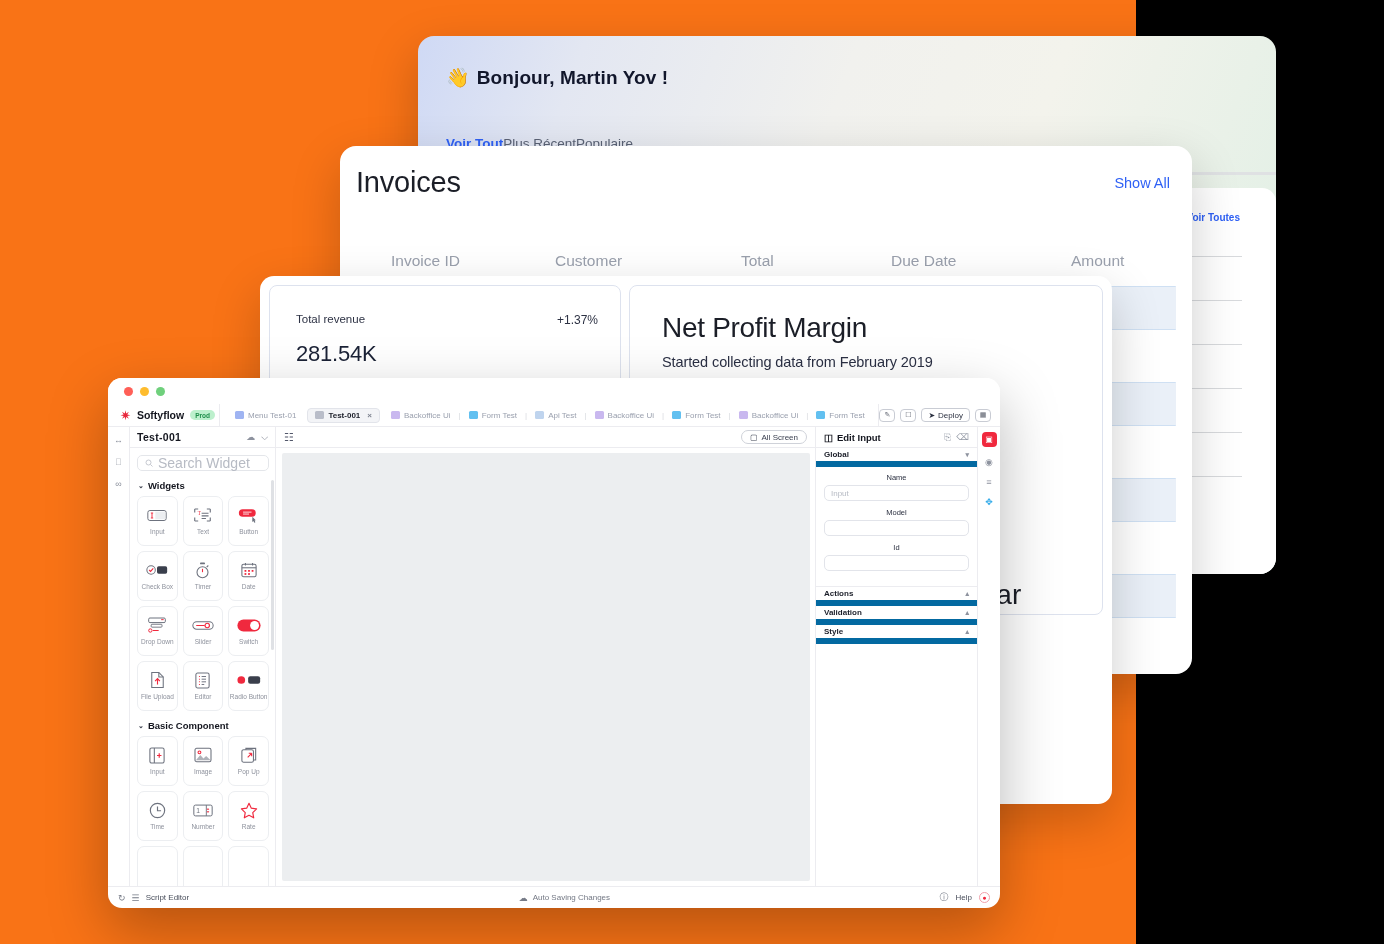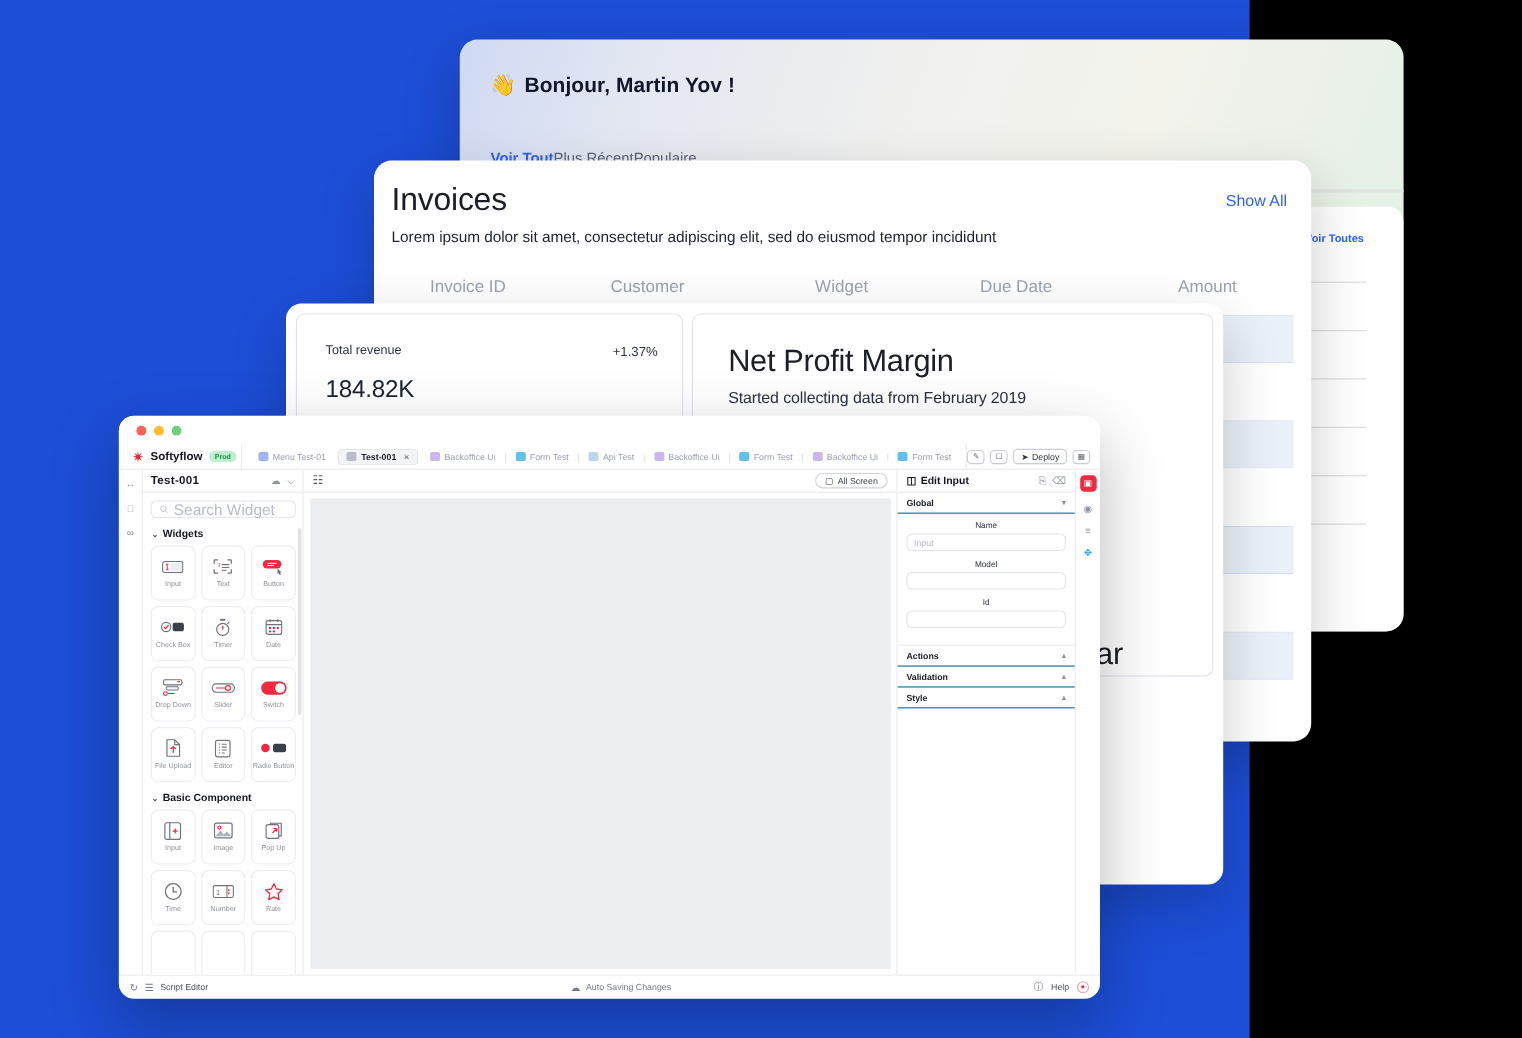--- a/index.html
+++ b/index.html
@@ -3,21 +3,21 @@
 <meta charset="utf-8">
 <style>
   * { box-sizing: border-box; }
   html, body {
     margin: 0; padding: 0;
     width: 1384px; height: 944px;
     background: #000;
     font-family: "Liberation Sans", sans-serif;
     overflow: hidden;
   }
-  #stage { position: relative; width: 1136px; height: 944px; background: #1d4ed8; }
+  #stage { position: relative; width: 1136px; height: 944px; background: #f97316; }
 
   
   .card-greeting {
     position: absolute; left: 418px; top: 36px; width: 858px; height: 538px;
     border-radius: 16px; overflow: hidden;
     background: linear-gradient(110deg,#cfd9f5 0%, #e3e7f2 16%, #f1f1ee 42%, #f3f3ec 62%, #e9f1e8 80%, #dcefe4 100%);
     box-shadow: 0 18px 50px rgba(0,0,0,.22);
   }
   .greet-inner { position: absolute; left: 0; top: 0; right: 0; height: 152px; padding: 30px 30px 0 28px; }
   .greet-title { font-size: 19px; font-weight: 700; color: #11162b; letter-spacing: .1px; }
@@ -122,21 +122,21 @@
   .canvaswrap { flex: 1; display: flex; flex-direction: column; border-right: 1px solid #ececf0; }
   .canvas-head { height: 21px; display: flex; align-items: center; padding: 0 8px; border-bottom: 1px solid #ececf0; }
   .ch-ic { font-size: 11px; color: #52576a; cursor: pointer; line-height: 1; }
   .allscreen { margin-left: auto; display: flex; align-items: center; gap: 4px; border: 1px solid #cfd2d9; border-radius: 9px; padding: 1.5px 8px; font-size: 8px; color: #3b4050; cursor: pointer; }
   .canvas { flex: 1; background: #eceef0; margin: 5px 5px 5px 6px; border-radius: 2px; }
 
   .rightpanel { width: 162px; display: flex; flex-direction: column; border-right: 1px solid #ececf0; }
   .rp-head { height: 21px; display: flex; align-items: center; padding: 0 8px; border-bottom: 1px solid #ececf0; gap: 5px; }
   .rp-title { font-size: 9.5px; font-weight: 700; color: #14161f; flex: 1; display: flex; align-items: center; gap: 4px; }
   .rp-hic { font-size: 9px; color: #9298a4; cursor: pointer; }
-  .rp-sec { height: 19px; display: flex; align-items: center; padding: 0 8px; font-size: 8px; font-weight: 700; color: #1b1e29; border-bottom: 1px solid #0369a1; cursor: pointer; }
+  .rp-sec { height: 19px; display: flex; align-items: center; padding: 0 8px; font-size: 8px; font-weight: 700; color: #1b1e29; border-bottom: 6px solid #0369a1; cursor: pointer; }
   .rp-sec .sc { margin-left: auto; color: #8d929e; font-size: 7px; }
   .rp-fields { padding: 6px 8px 8px 8px; border-bottom: 1px solid #ececf0; text-align: center; }
   .flabel { font-size: 7.5px; color: #2b3040; margin-bottom: 3px; }
   .finput { height: 16px; border: 1px solid #e2e4ea; border-radius: 5px; margin-bottom: 7px; display: flex; align-items: center; padding: 0 6px; font-size: 8px; color: #b7bbc4; }
 
   .rrail { width: 22px; padding-top: 5px; display: flex; flex-direction: column; align-items: center; gap: 11px; }
   .rrail-btn { width: 15px; height: 15px; border-radius: 4px; background: #f0293e; color: #fff; display: flex; align-items: center; justify-content: center; font-size: 8px; cursor: pointer; }
   .rrail-ic { font-size: 9px; color: #8d929e; cursor: pointer; line-height: 1; }
   .rrail-ic.blue { color: #29a7e8; }
 
@@ -174,43 +174,42 @@
           <div class="greet-line"></div>
         <div class="greet-line"></div>
           <div class="greet-line"></div>
       </div>
     </div>
   </div>
 
   <div class="card-invoices">
     <div class="inv-title">Invoices</div>
     <div class="inv-showall">Show All</div>
-    <div class="inv-sub">Lorem ipsum dolor sit amet, consectetur adipiscing elit, sed do eiusmod tempor incididunt</div>
     <div class="inv-head">
       <div style="width:164px">Invoice ID</div>
       <div style="width:186px">Customer</div>
-      <div style="width:150px">Widget</div>
+      <div style="width:150px">Total</div>
       <div style="width:180px">Due Date</div>
       <div>Amount</div>
     </div>
     <div class="inv-rows">
       <div class="inv-row"></div>
       <div class="inv-row"></div>
       <div class="inv-row"></div>
       <div class="inv-row"></div>
     </div>
     <div class="inv-cellbox"></div>
     <div class="inv-cellbox2"></div>
   </div>
 
   <div class="card-analytics">
     <div class="an-left">
       <div class="an-revlabel">Total revenue</div>
       <div class="an-revdelta">+1.37%</div>
-      <div class="an-revvalue">184.82K</div>
+      <div class="an-revvalue">281.54K</div>
       <svg class="spark" id="sparkline" viewBox="0 0 320 60" preserveAspectRatio="none">
           <line x1="0" y1="59" x2="320" y2="59" stroke="#e9eaee" stroke-width="1"></line>
           <rect x="35.56" y="53.60" width="3.33" height="5.40" fill="#8b4ce0"></rect>
           <rect x="120.00" y="48.20" width="3.33" height="10.80" fill="#8b4ce0"></rect>
           <rect x="133.33" y="26.60" width="3.33" height="32.40" fill="#8b4ce0"></rect>
           <rect x="137.78" y="50.90" width="3.33" height="8.10" fill="#8b4ce0"></rect>
           <rect x="142.22" y="21.20" width="3.33" height="37.80" fill="#8b4ce0"></rect>
           <rect x="168.89" y="42.80" width="3.33" height="16.20" fill="#8b4ce0"></rect>
           <rect x="182.22" y="10.40" width="3.33" height="48.60" fill="#8b4ce0"></rect>
           <rect x="186.67" y="21.20" width="3.33" height="37.80" fill="#8b4ce0"></rect>

